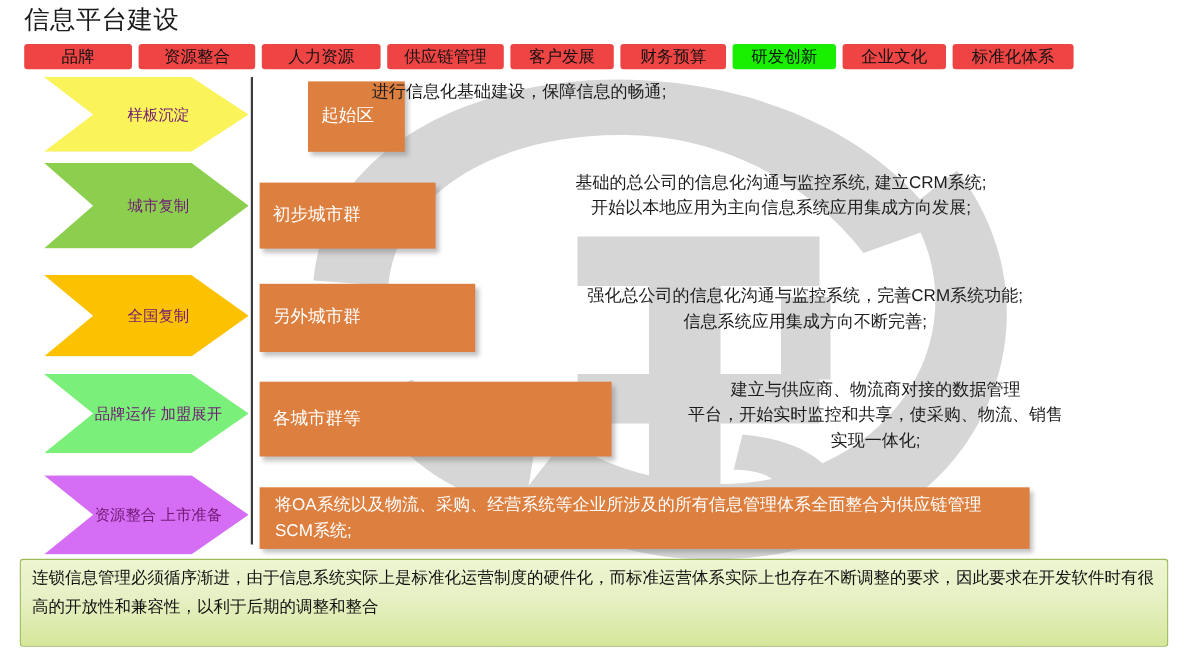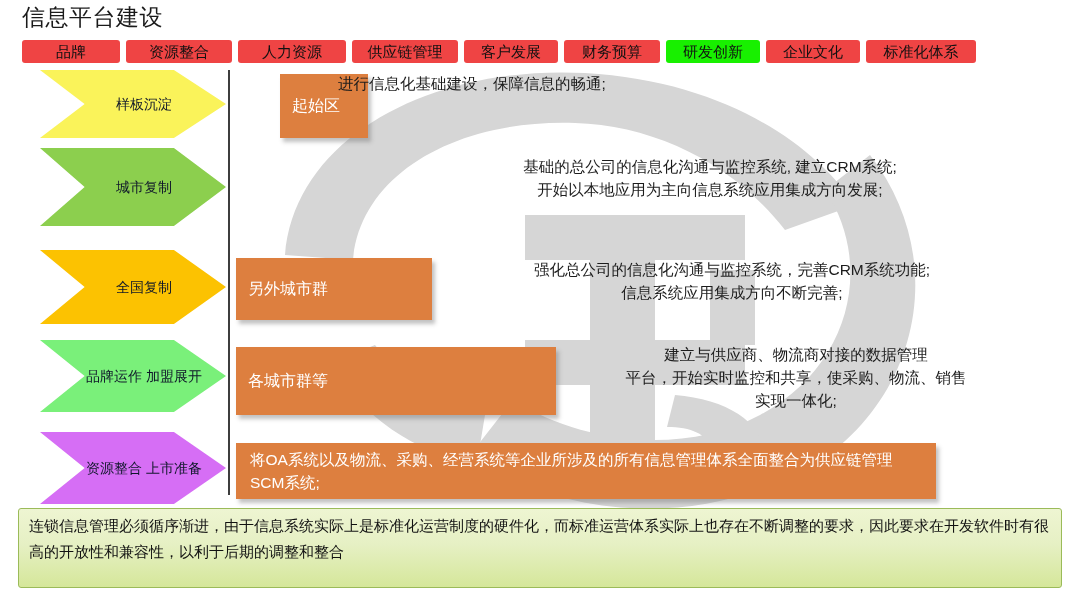--- a/index.html
+++ b/index.html
@@ -81,21 +81,21 @@
   }
 
   
   .chev {
     position: absolute;
     z-index: 5;
     display: flex;
     align-items: center;
     justify-content: center;
     text-align: center;
-    color: #0f172a;
+    color: #701a75;
     font-size: 14px;
     line-height: 19px;
     clip-path: polygon(0% 0%, 72% 0%, 100% 50%, 72% 100%, 0% 100%, 24% 50%);
     filter: drop-shadow(2px 3px 3px rgba(150,170,160,0.55));
   }
   .chev .chev-label { padding-left: 22px; }
 
   
   .obox {
     position: absolute;
@@ -200,20 +200,23 @@
 
   <div class="chev" style="left:40px; top:432px; width:186px; height:72px; background:#d66ef5;">
     <span class="chev-label" style="line-height:26px">资源整合
 上市准备</span>
   </div>
 
   <div class="obox" style="left:236px; top:74px; width:88px; height:64px;margin-left:44px;">
     <span class="obox-label">起始区</span>
   </div>
 
+  <div class="obox" style="left:236px; top:166px; width:160px; height:60px;">
+    <span class="obox-label">初步城市群</span>
+  </div>
 
   <div class="obox" style="left:236px; top:258px; width:196px; height:62px;">
     <span class="obox-label">另外城市群</span>
   </div>
 
   <div class="obox" style="left:236px; top:347px; width:320px; height:68px;">
     <span class="obox-label">各城市群等</span>
   </div>
 
   <div class="obox wide" style="left:236px; top:443px; width:700px; height:56px;">

